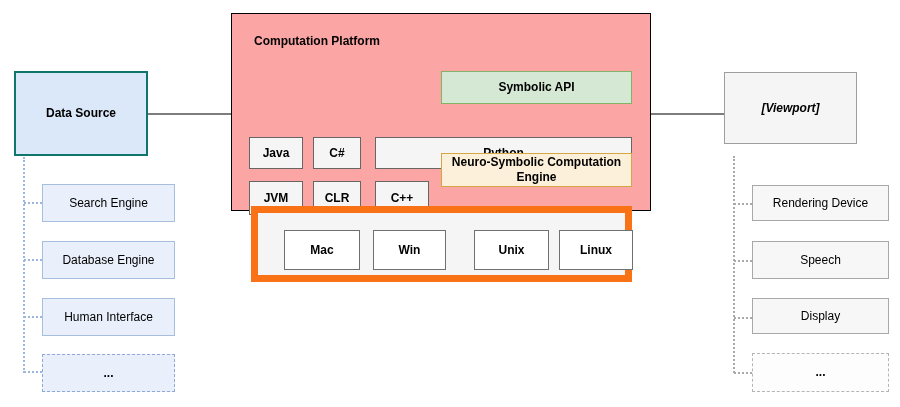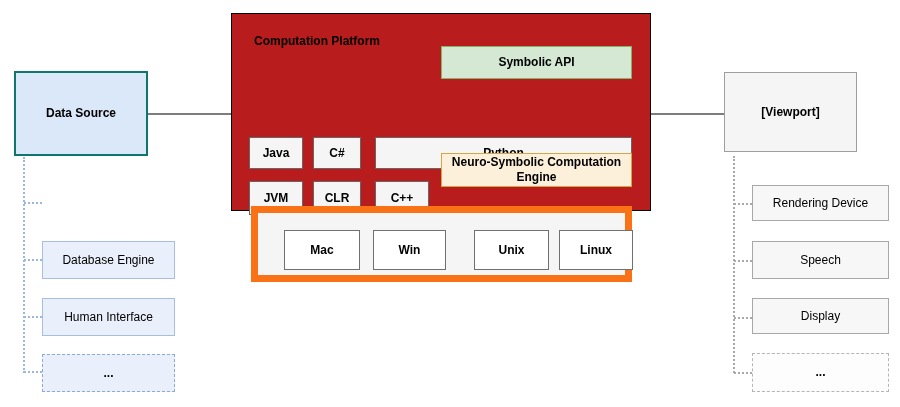--- a/index.html
+++ b/index.html
@@ -17,21 +17,21 @@
   .blue-sub{background:#e9f0fb;border:1px solid #a7bedd;}
   .blue-dots{background:#e9f0fb;border:1px dashed #8fa9d4;font-weight:bold;}
 
   
   .gray-main{background:#f5f5f5;border:1px solid #9e9e9e;font-weight:bold;}
   .gray-sub{background:#f7f7f7;border:1px solid #a8a8a8;}
   .gray-dots{background:#fdfdfd;border:1px dashed #b5b5b5;font-weight:bold;}
 
   
   .platform{position:absolute;left:231px;top:13px;width:420px;height:198px;
-    border:1.5px solid #000;background:#b91c1c;box-sizing:border-box;}
+    border:1.5px solid #000;background:#fca5a5;box-sizing:border-box;}
   .platform-title{position:absolute;left:22px;top:20px;font-size:12px;font-weight:bold;}
   .cell{background:#f5f5f5;border:1px solid #666;font-weight:bold;margin-top:28px;}
   .green{background:#d5e8d4;border:1px solid #82b366;font-weight:bold;}
   .orange{background:#fdf0da;border:1px solid #d6a546;font-weight:bold;padding:0 8px;}
   .os-container{position:absolute;left:19px;top:192px;width:381px;height:76px;
     background:#f5f5f5;border:7px solid #f97316;box-sizing:border-box;}
   .os-cell{background:#ffffff;border:1px solid #707070;font-weight:bold;}
 
   
   .hline{position:absolute;height:0;border-top:2px solid #7d7d7d;}
@@ -54,45 +54,46 @@
   <div class="hdot-blue" style="left:24px;top:316px;width:18px;"></div>
   <div class="hdot-blue" style="left:24px;top:371px;width:18px;"></div>
 
   <div class="vdot-gray" style="left:733px;top:156px;height:217px;"></div>
   <div class="hdot-gray" style="left:734px;top:203px;width:18px;"></div>
   <div class="hdot-gray" style="left:734px;top:260px;width:18px;"></div>
   <div class="hdot-gray" style="left:734px;top:317px;width:18px;"></div>
   <div class="hdot-gray" style="left:734px;top:372px;width:18px;"></div>
 
   <div class="box blue-main" style="left:14px;top:71px;width:134px;height:85px;">Data Source</div>
+  <div class="box blue-sub" style="left:42px;top:184px;width:133px;height:38px;">Search Engine</div>
   <div class="box blue-sub" style="left:42px;top:298px;width:133px;height:38px;">Human Interface</div>
   <div class="box blue-sub" style="left:42px;top:241px;width:133px;height:38px;">Database Engine</div>
   <div class="box blue-dots" style="left:42px;top:354px;width:133px;height:38px;">...</div>
 
   <div class="platform">
     <div class="platform-title">Computation Platform</div>
 
-    <div class="box green" style="left:209px;top:32px;width:191px;height:33px;">Symbolic API</div>
+    <div class="box green" style="left:209px;top:57px;width:191px;height:33px;">Symbolic API</div>
 
     <div class="box cell" style="left:17px;top:95px;width:54px;height:32px;">Java</div>
     <div class="box cell" style="left:81px;top:95px;width:48px;height:32px;">C#</div>
     <div class="box cell" style="left:143px;top:95px;width:257px;height:32px;">Python</div>
 
     <div class="box cell" style="left:17px;top:139px;width:54px;height:34px;">JVM</div>
     <div class="box cell" style="left:81px;top:139px;width:48px;height:34px;">CLR</div>
     <div class="box cell" style="left:143px;top:139px;width:54px;height:34px;">C++</div>
     <div class="box orange" style="left:209px;top:139px;width:191px;height:34px;">Neuro-Symbolic Computation Engine</div>
 
     <div class="os-container">
       <div class="box os-cell" style="left:26px;top:17px;width:76px;height:40px;">Mac</div>
       <div class="box os-cell" style="left:115px;top:17px;width:73px;height:40px;">Win</div>
       <div class="box os-cell" style="left:216px;top:17px;width:75px;height:40px;">Unix</div>
       <div class="box os-cell" style="left:301px;top:17px;width:74px;height:40px;">Linux</div>
     </div>
   </div>
 
-  <div class="box gray-main" style="left:724px;top:72px;width:133px;height:80px;">[Viewport]</div>
+  <div class="box gray-main" style="left:724px;top:72px;width:133px;height:72px;font-style:italic;">[Viewport]</div>
   <div class="box gray-sub" style="left:752px;top:185px;width:137px;height:36px;">Rendering Device</div>
   <div class="box gray-sub" style="left:752px;top:241px;width:137px;height:38px;">Speech</div>
   <div class="box gray-sub" style="left:752px;top:298px;width:137px;height:36px;">Display</div>
   <div class="box gray-dots" style="left:752px;top:353px;width:137px;height:39px;">...</div>
 
 </div>
 
 </body></html>

